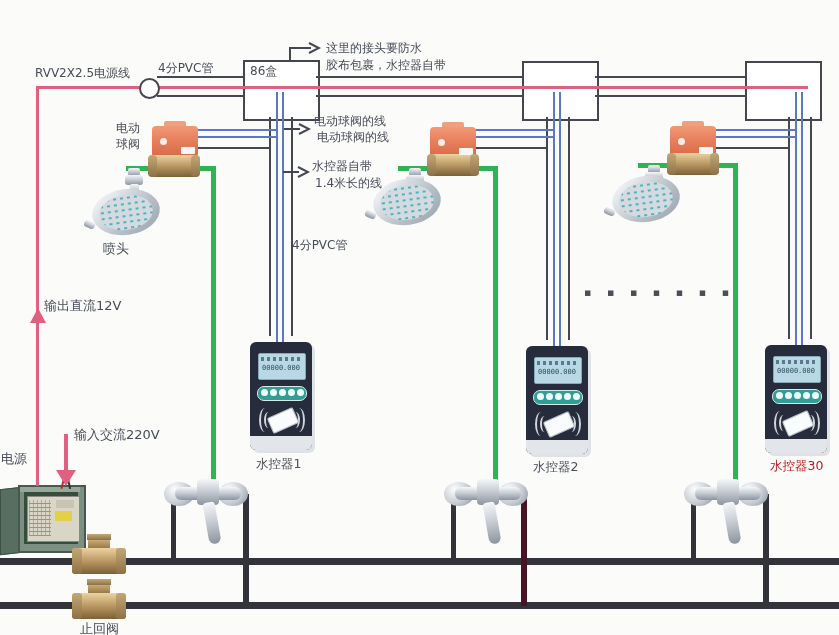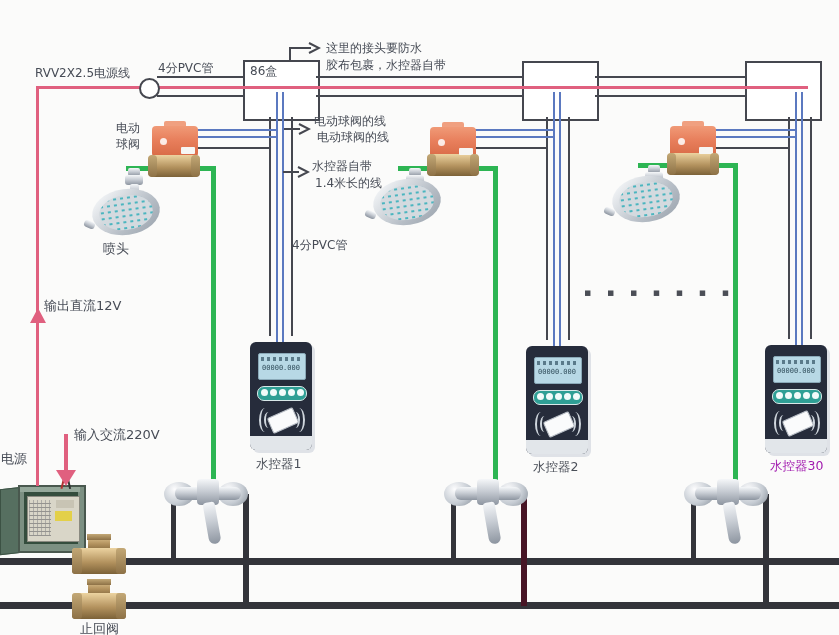--- a/index.html
+++ b/index.html
@@ -249,21 +249,21 @@
         <div class="abs" style="left: 29px; top: 47px; width: 7px; height: 7px; background: rgb(242, 251, 250); border-radius: 50%; z-index: 1;"></div>
         <div class="abs" style="left: 38px; top: 47px; width: 7px; height: 7px; background: rgb(242, 251, 250); border-radius: 50%; z-index: 1;"></div>
         <div class="abs" style="left: 47px; top: 47px; width: 7px; height: 7px; background: rgb(242, 251, 250); border-radius: 50%; z-index: 1;"></div>
         <div class="abs" style="left: 9px; top: 66px; width: 10px; height: 24px; border-left: 2px solid rgb(207, 214, 221); border-radius: 50%;"></div>
         <div class="abs" style="left: 14px; top: 70px; width: 7px; height: 16px; border-left: 2px solid rgb(207, 214, 221); border-radius: 50%;"></div>
         <div class="abs" style="left: 43px; top: 66px; width: 10px; height: 24px; border-right: 2px solid rgb(207, 214, 221); border-radius: 50%;"></div>
         <div class="abs" style="left: 41px; top: 70px; width: 7px; height: 16px; border-right: 2px solid rgb(207, 214, 221); border-radius: 50%;"></div>
         <div class="abs" style="left: 19px; top: 70px; width: 26px; height: 15px; background: rgb(250, 251, 252); border: 1px solid rgb(184, 190, 198); border-radius: 2px; transform: rotate(-24deg);"></div>
         <div class="abs" style="left: 0px; top: 94px; width: 62px; height: 14px; background: rgb(226, 230, 234); border-radius: 0px 0px 6px 6px;"></div>
       </div>
-      <div class="abs" style="left: 770px; top: 458px; font-size: 12.5px; color: #a21caf; white-space: nowrap; z-index: 9;">水控器30</div>
+      <div class="abs" style="left: 770px; top: 458px; font-size: 12.5px; color: #b91c1c; white-space: nowrap; z-index: 9;">水控器30</div>
       <div class="abs line-k" style="left: 691px; top: 498px; width: 5px; height: 64px; z-index: 1;"></div>
       <div class="abs line-k" style="left: 763px; top: 494px; width: 6px; height: 112px; z-index: 1;"></div>
       <div class="abs" style="left: 684px; top: 474px; width: 88px; height: 74px; z-index: 3;">
         <div class="abs ch-r" style="left: 0px; top: 8px; width: 30px; height: 24px; border-radius: 50%;"></div>
         <div class="abs ch-r" style="left: 54px; top: 8px; width: 30px; height: 24px; border-radius: 50%;"></div>
         <div class="abs ch-v" style="left: 11px; top: 13px; width: 66px; height: 13px; border-radius: 6px;"></div>
         <div class="abs ch-v" style="left: 33px; top: 5px; width: 22px; height: 26px; border-radius: 4px;"></div>
         <div class="abs ch-v" style="left: 42px; top: 28px; width: 12px; height: 42px; border-radius: 6px 6px 10px 10px; transform: rotate(-10deg);"></div>
       </div>
     </div>

